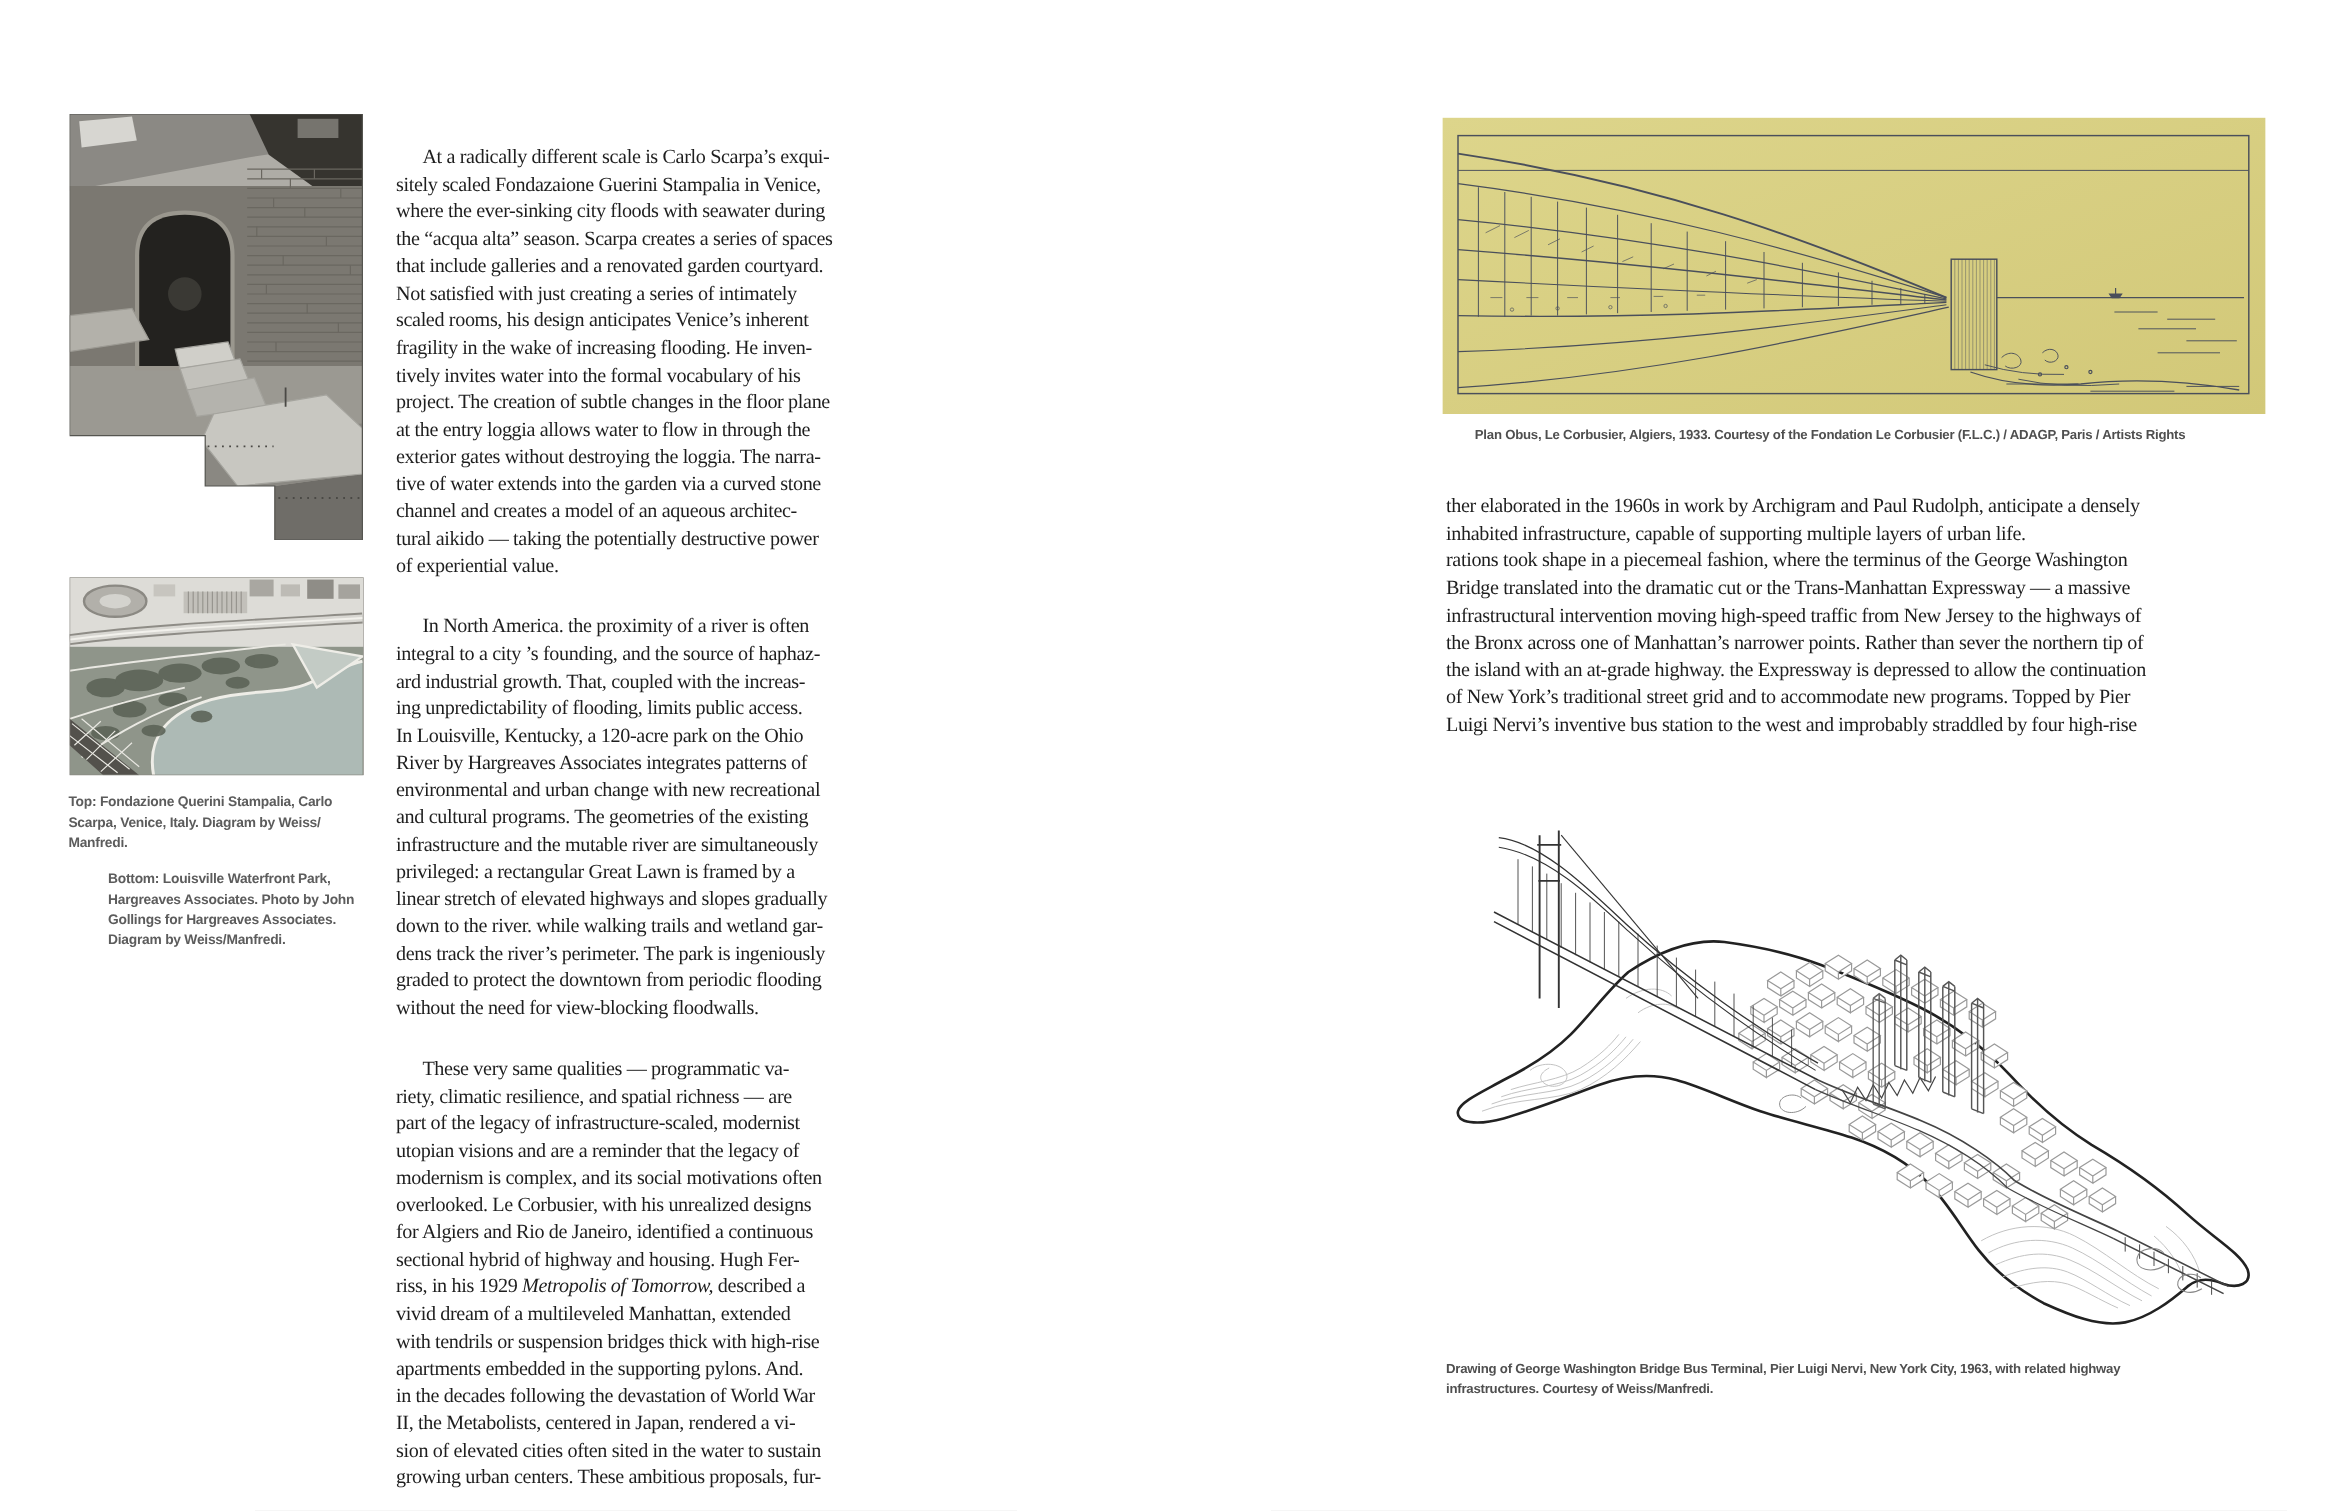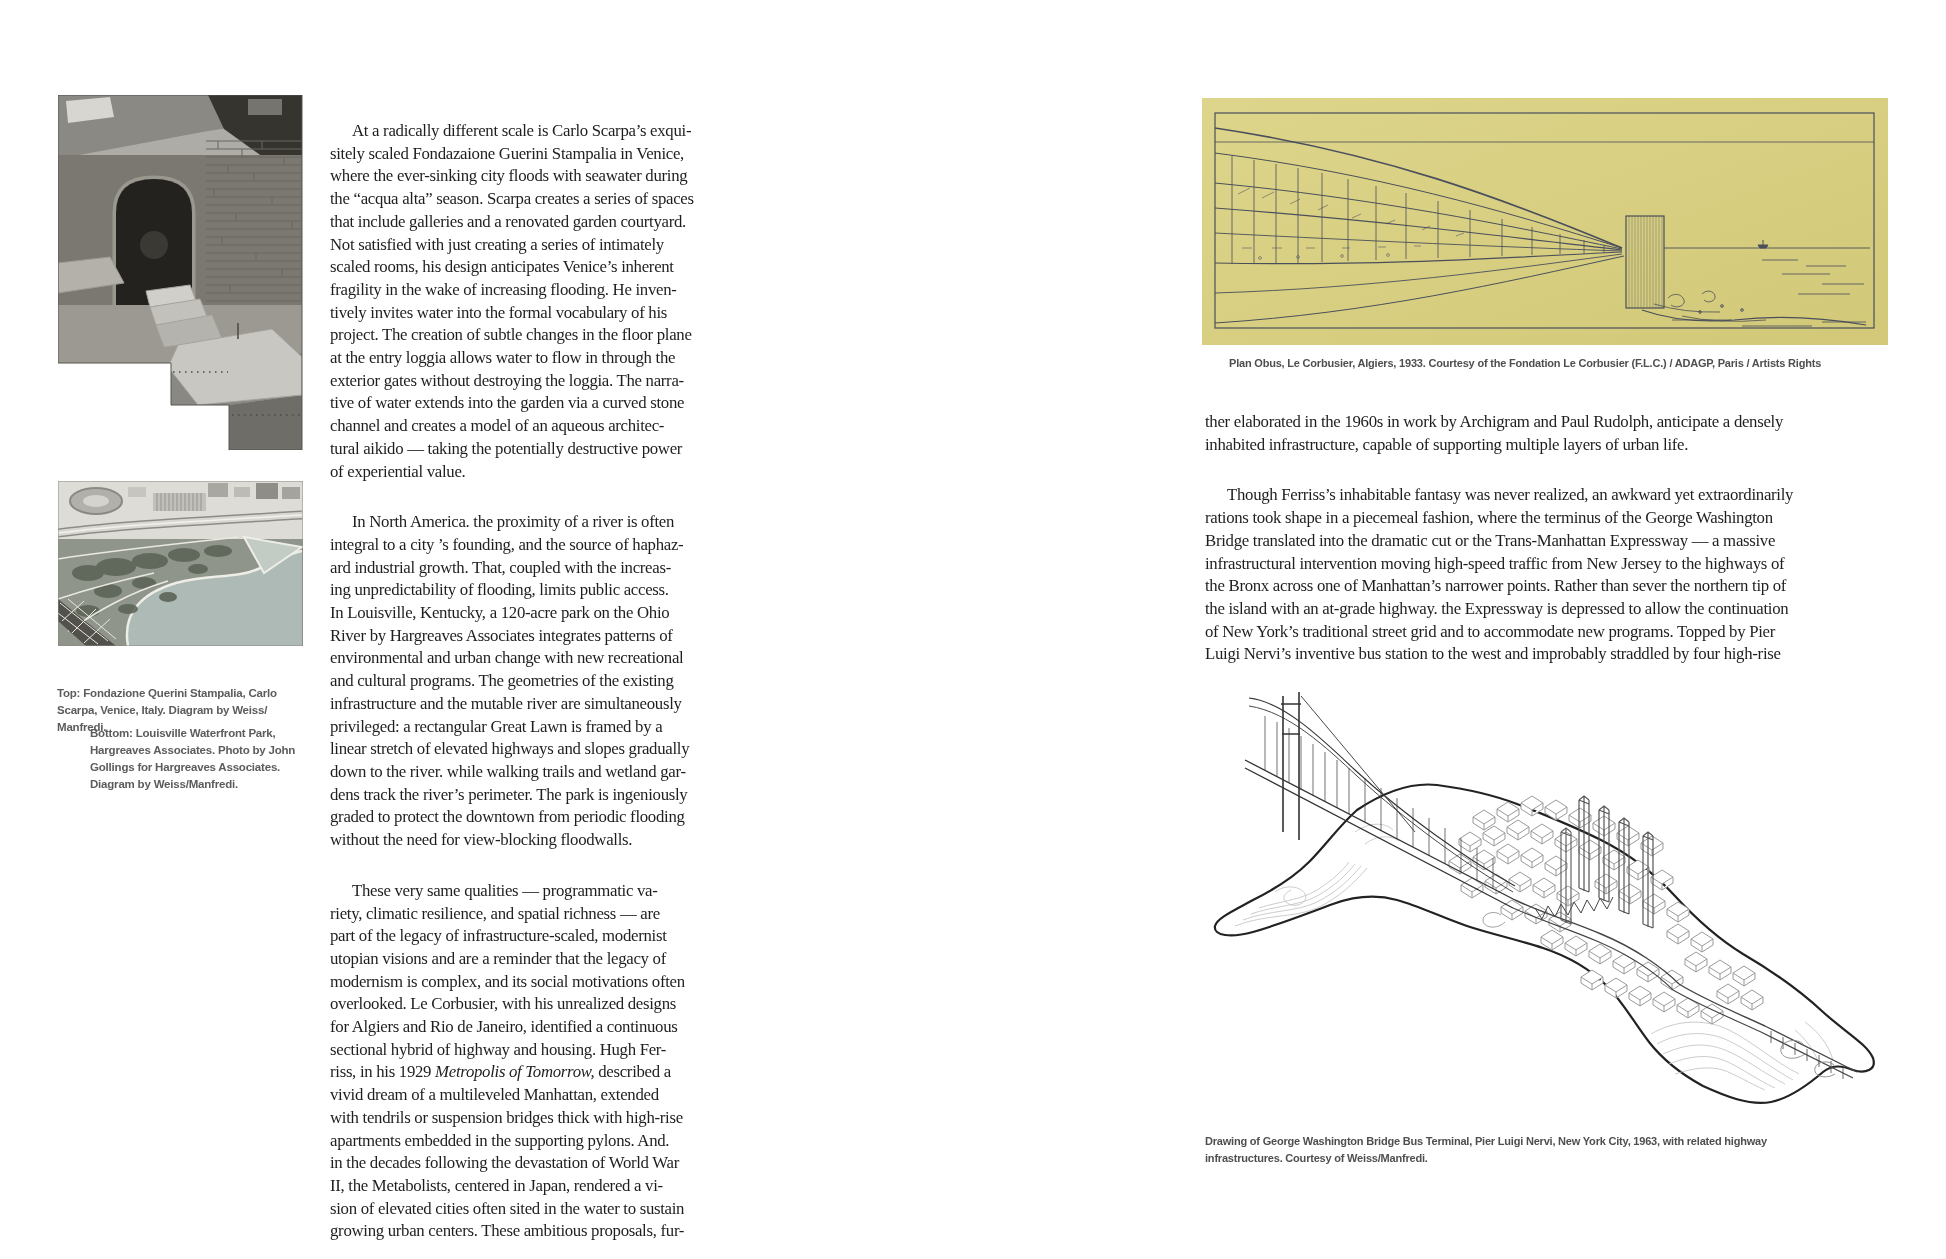--- a/index.html
+++ b/index.html
@@ -9,21 +9,21 @@
   
   .body-col .tline{white-space:pre;font:16.8px/22.7px "Liberation Serif",serif;
                    letter-spacing:-0.3px;color:#1e1e1e;}
   .body-col .tline.ind{text-indent:22px;margin-top:28px;}
   
   .cap .tline{white-space:pre;font:700 11.5px/17px "Liberation Sans",sans-serif;
               letter-spacing:-0.2px;color:#5c5c5c;}
   .capr .tline{font-size:11px;color:#4f4f4f;}
   #left-body{left:330px;top:92px;width:430px;}
   #right-body{left:1205px;top:411px;width:700px;}
-  #cap-top{left:57px;top:661px;width:250px;margin-top:24px;}
+  #cap-top{left:57px;top:661px;width:250px;}
   #cap-bottom{left:57px;top:725px;width:250px;margin-left:33px;}
   #cap-planobus{left:1205px;top:355px;width:700px;margin-left:24px;}
   #cap-gwb{left:1205px;top:1133px;width:700px;}
   #photo-top{left:58px;top:95px;}
   #photo-bottom{left:58px;top:481px;}
   #plan-obus{left:1202px;top:98px;}
   #gwb-drawing{left:1205px;top:682px;}
   svg{display:block;}
 </style>
 </head>
@@ -259,21 +259,20 @@
       </g>
     </svg>
 
     <div id="cap-planobus" class="abs cap capr">
         <div class="tline">Plan Obus, Le Corbusier, Algiers, 1933. Courtesy of the Fondation Le Corbusier (F.L.C.) / ADAGP, Paris / Artists Rights</div>
       </div>
 
     <div id="right-body" class="abs body-col">
         <div class="tline">ther elaborated in the 1960s in work by Archigram and Paul Rudolph, anticipate a densely</div>
         <div class="tline">inhabited infrastructure, capable of supporting multiple layers of urban life.</div>
-        <div class="tline ind">Though Ferriss’s inhabitable fantasy was never realized, an awkward yet extraordinarily</div>
         <div class="tline">rations took shape in a piecemeal fashion, where the terminus of the George Washington</div>
         <div class="tline">Bridge translated into the dramatic cut or the Trans-Manhattan Expressway — a massive</div>
         <div class="tline">infrastructural intervention moving high-speed traffic from New Jersey to the highways of</div>
         <div class="tline">the Bronx across one of Manhattan’s narrower points. Rather than sever the northern tip of</div>
         <div class="tline">the island with an at-grade highway. the Expressway is depressed to allow the continuation</div>
         <div class="tline">of New York’s traditional street grid and to accommodate new programs. Topped by Pier</div>
         <div class="tline">Luigi Nervi’s inventive bus station to the west and improbably straddled by four high-rise</div>
       </div>
 
     <svg id="gwb-drawing" class="abs" width="685" height="435" viewBox="0 0 685 435">

